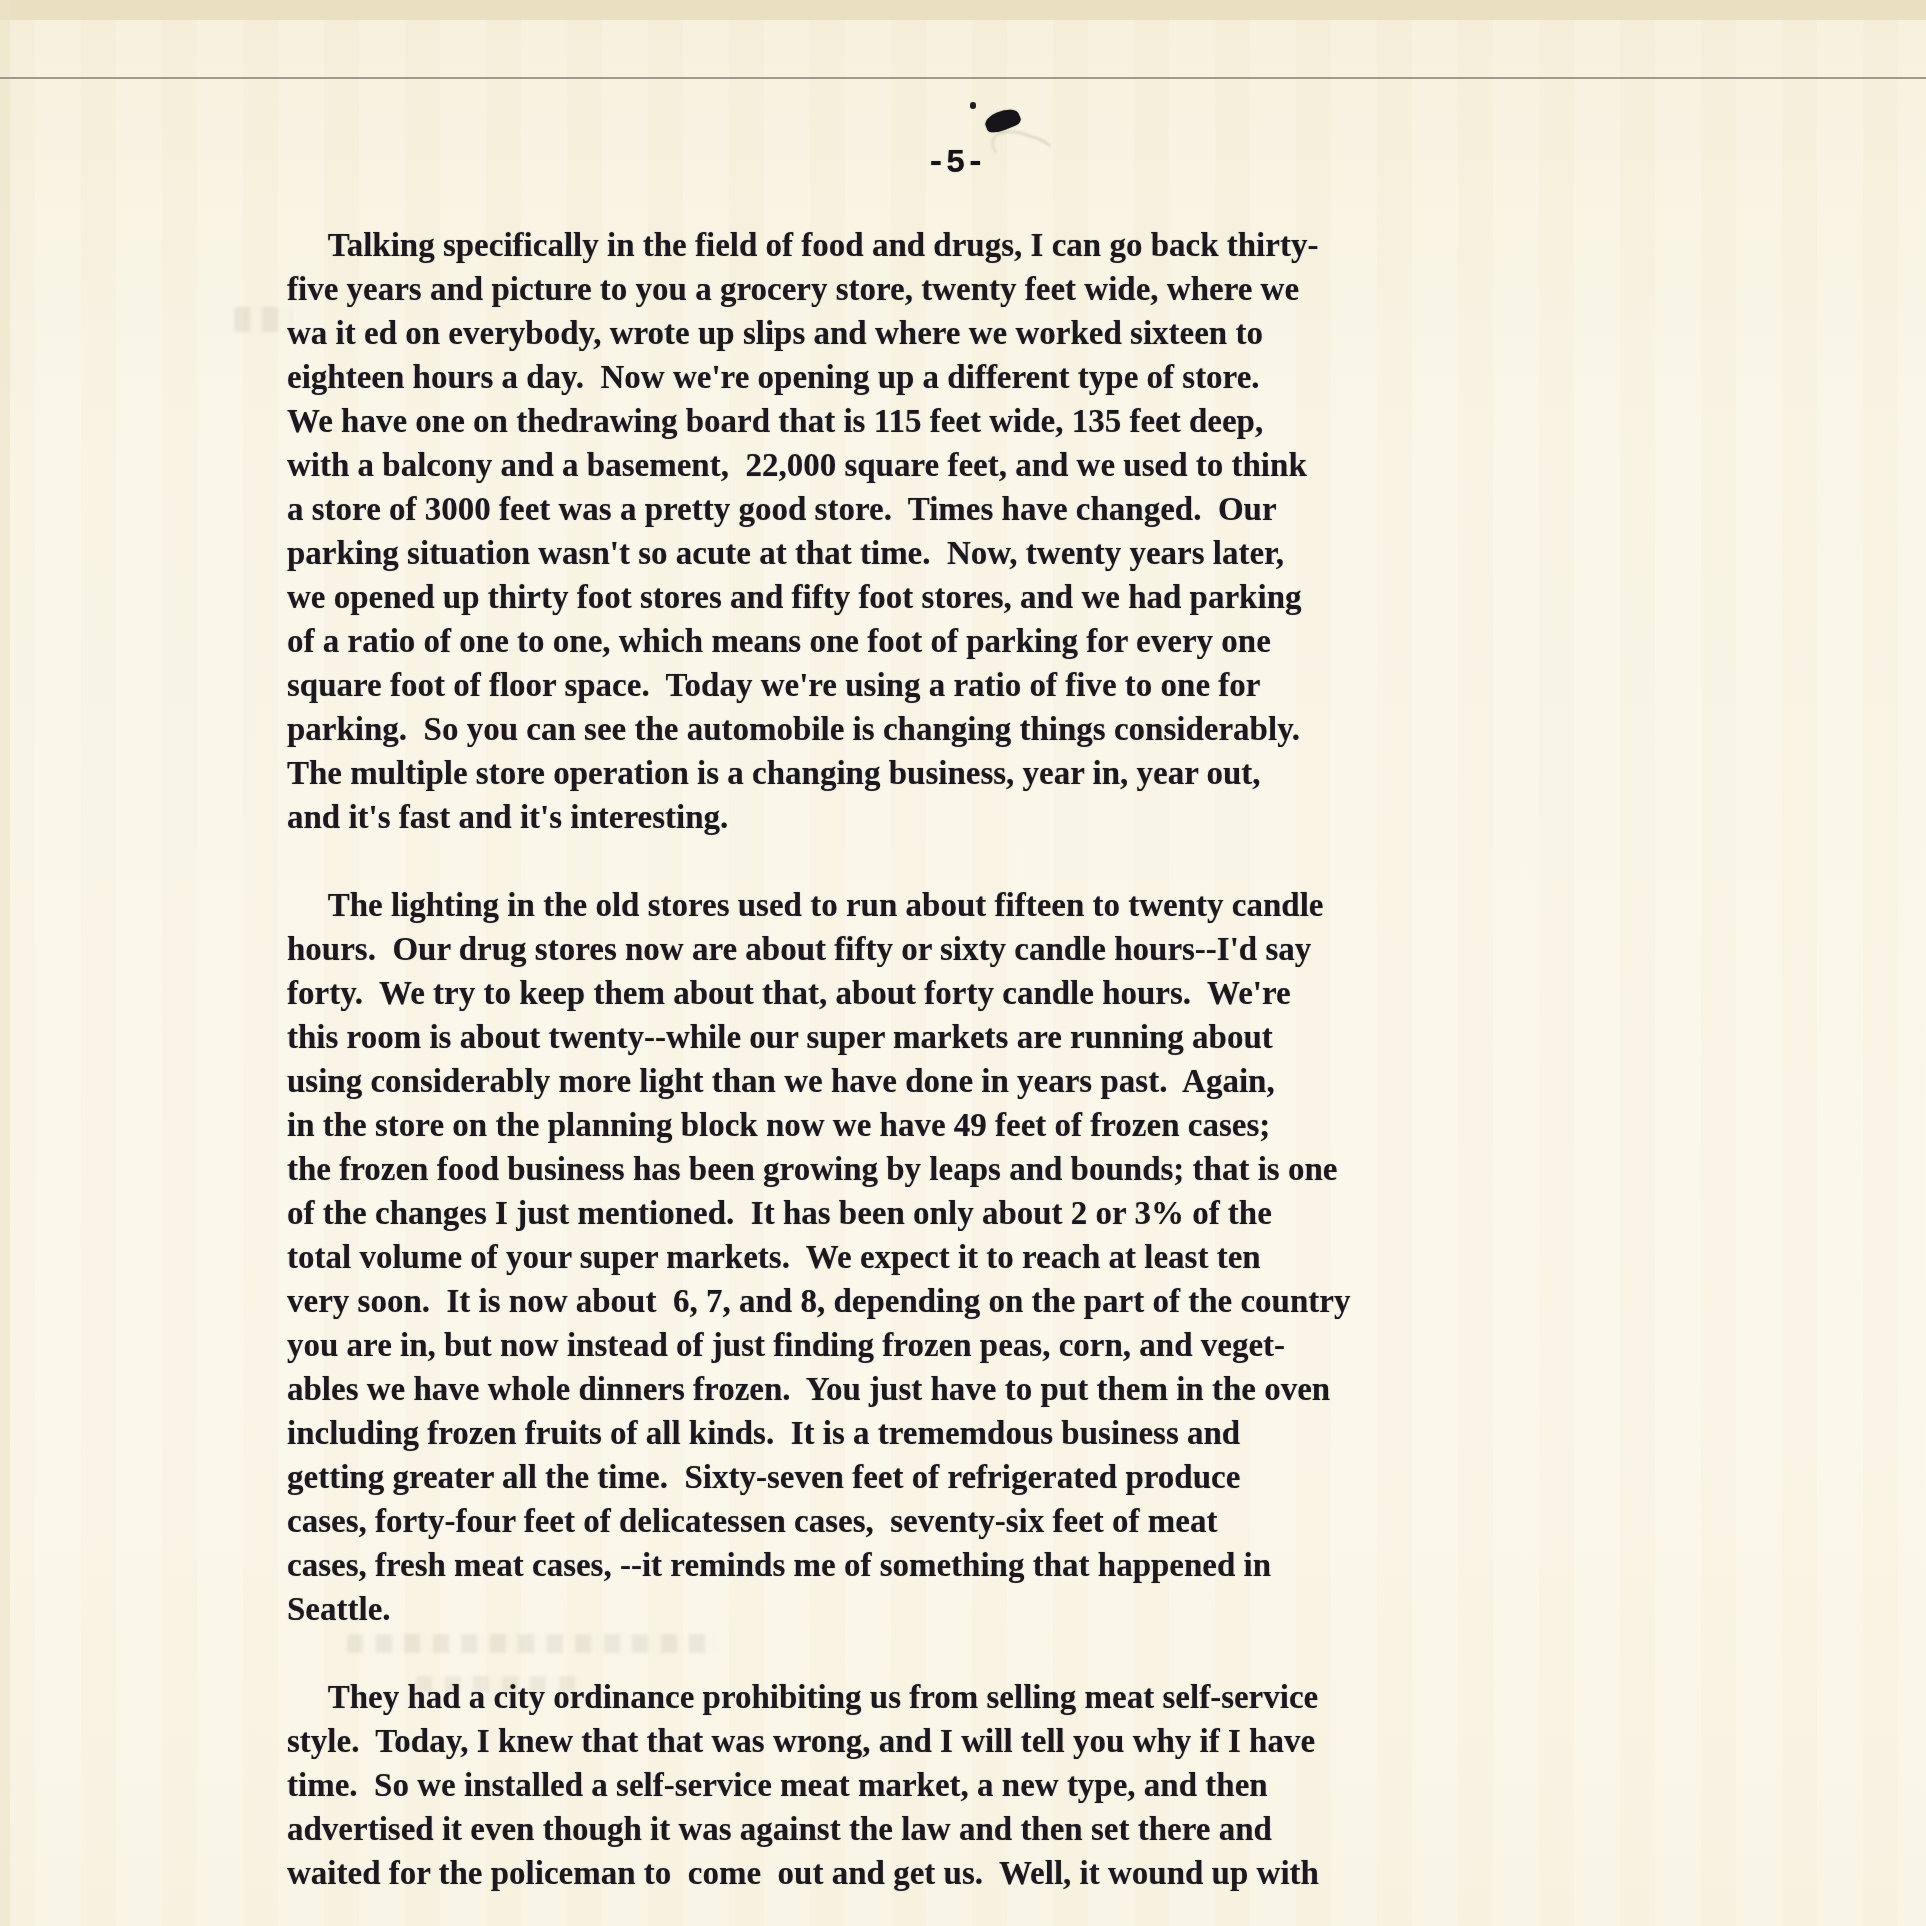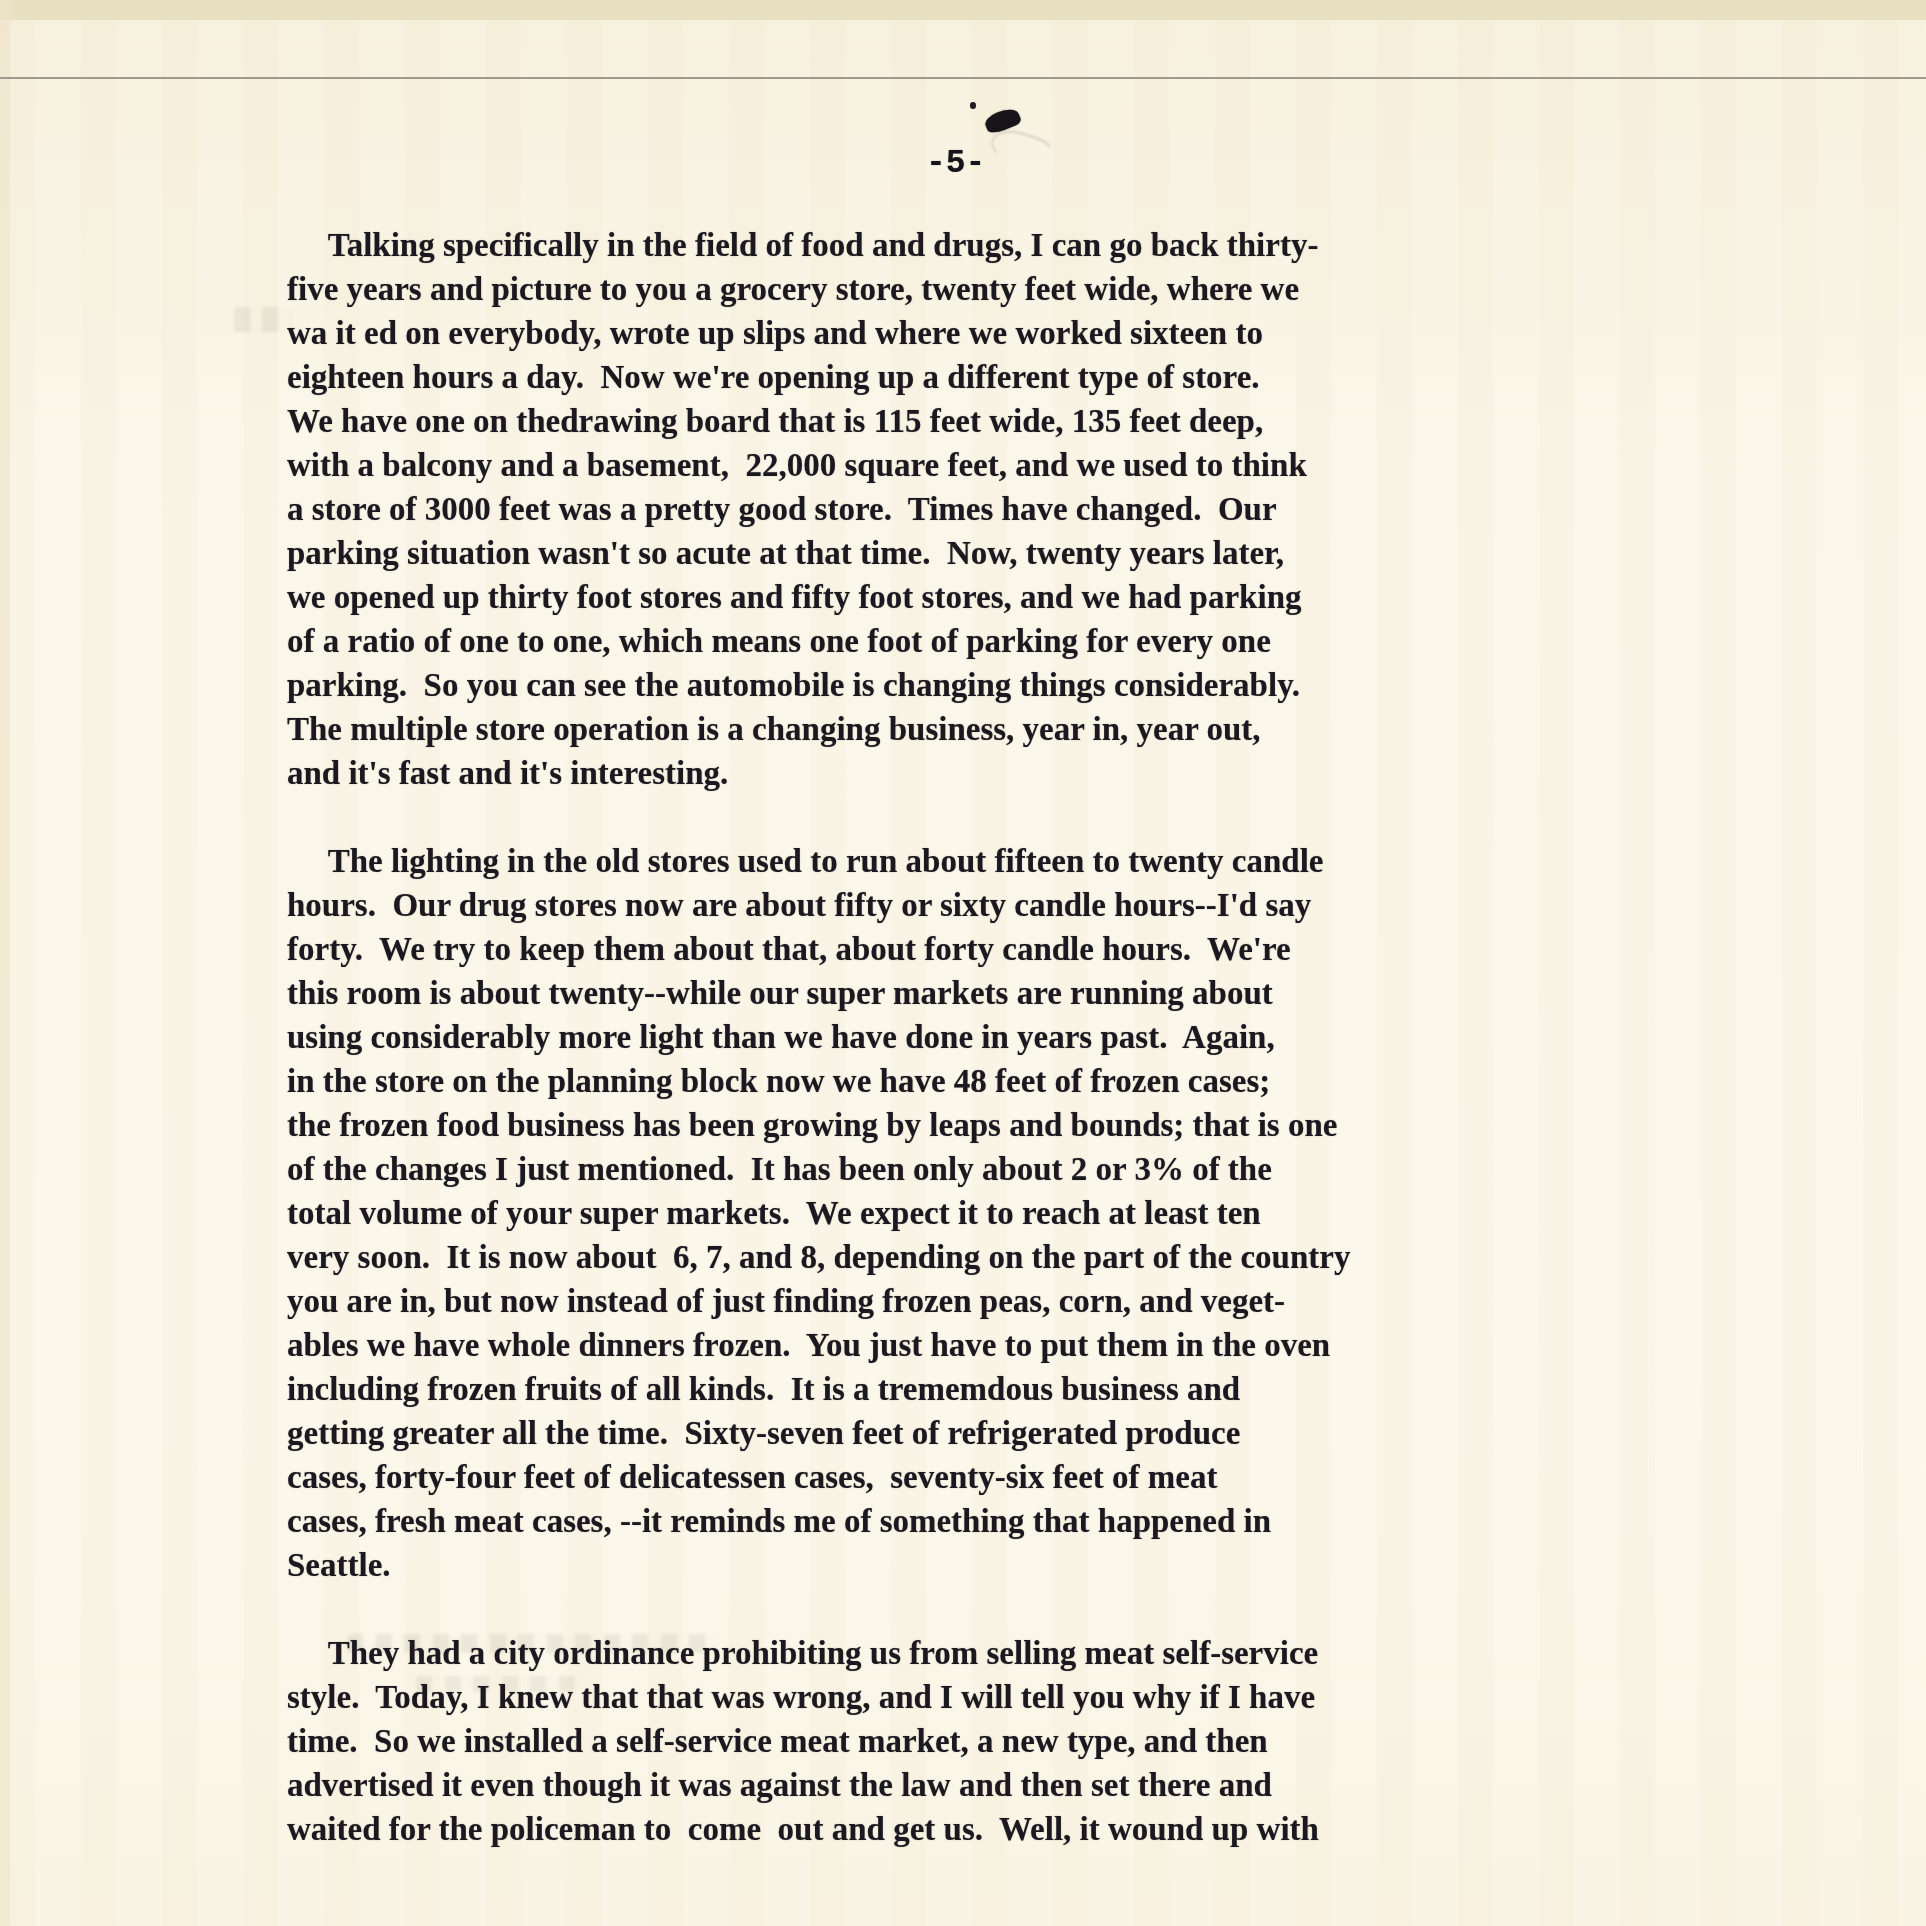--- a/index.html
+++ b/index.html
@@ -145,31 +145,32 @@
         <div class="line">     Talking specifically in the field of food and drugs, I can go back thirty-</div>
         <div class="line">five years and picture to you a grocery store, twenty feet wide, where we</div>
         <div class="line">wa it ed on everybody, wrote up slips and where we worked sixteen to</div>
         <div class="line">eighteen hours a day.  Now we're opening up a different type of store.</div>
         <div class="line">We have one on thedrawing board that is 115 feet wide, 135 feet deep,</div>
         <div class="line">with a balcony and a basement,  22,000 square feet, and we used to think</div>
         <div class="line">a store of 3000 feet was a pretty good store.  Times have changed.  Our</div>
         <div class="line">parking situation wasn't so acute at that time.  Now, twenty years later,</div>
         <div class="line">we opened up thirty foot stores and fifty foot stores, and we had parking</div>
         <div class="line">of a ratio of one to one, which means one foot of parking for every one</div>
+        <div class="line">square foot of floor space.  Today we're using a ratio of five to one for</div>
         <div class="line">parking.  So you can see the automobile is changing things considerably.</div>
         <div class="line">The multiple store operation is a changing business, year in, year out,</div>
         <div class="line">and it's fast and it's interesting.</div>
       </div>
       <div class="paragraph">
         <div class="line">     The lighting in the old stores used to run about fifteen to twenty candle</div>
         <div class="line">hours.  Our drug stores now are about fifty or sixty candle hours--I'd say</div>
         <div class="line">forty.  We try to keep them about that, about forty candle hours.  We're</div>
         <div class="line">this room is about twenty--while our super markets are running about</div>
         <div class="line">using considerably more light than we have done in years past.  Again,</div>
-        <div class="line">in the store on the planning block now we have 48 feet of frozen cases;</div>
+        <div class="line">in the store on the planning block now we have 49 feet of frozen cases;</div>
         <div class="line">the frozen food business has been growing by leaps and bounds; that is one</div>
         <div class="line">of the changes I just mentioned.  It has been only about 2 or 3% of the</div>
         <div class="line">total volume of your super markets.  We expect it to reach at least ten</div>
         <div class="line">very soon.  It is now about  6, 7, and 8, depending on the part of the country</div>
         <div class="line">you are in, but now instead of just finding frozen peas, corn, and veget-</div>
         <div class="line">ables we have whole dinners frozen.  You just have to put them in the oven</div>
         <div class="line">including frozen fruits of all kinds.  It is a trememdous business and</div>
         <div class="line">getting greater all the time.  Sixty-seven feet of refrigerated produce</div>
         <div class="line">cases, forty-four feet of delicatessen cases,  seventy-six feet of meat</div>
         <div class="line">cases, fresh meat cases, --it reminds me of something that happened in</div>

